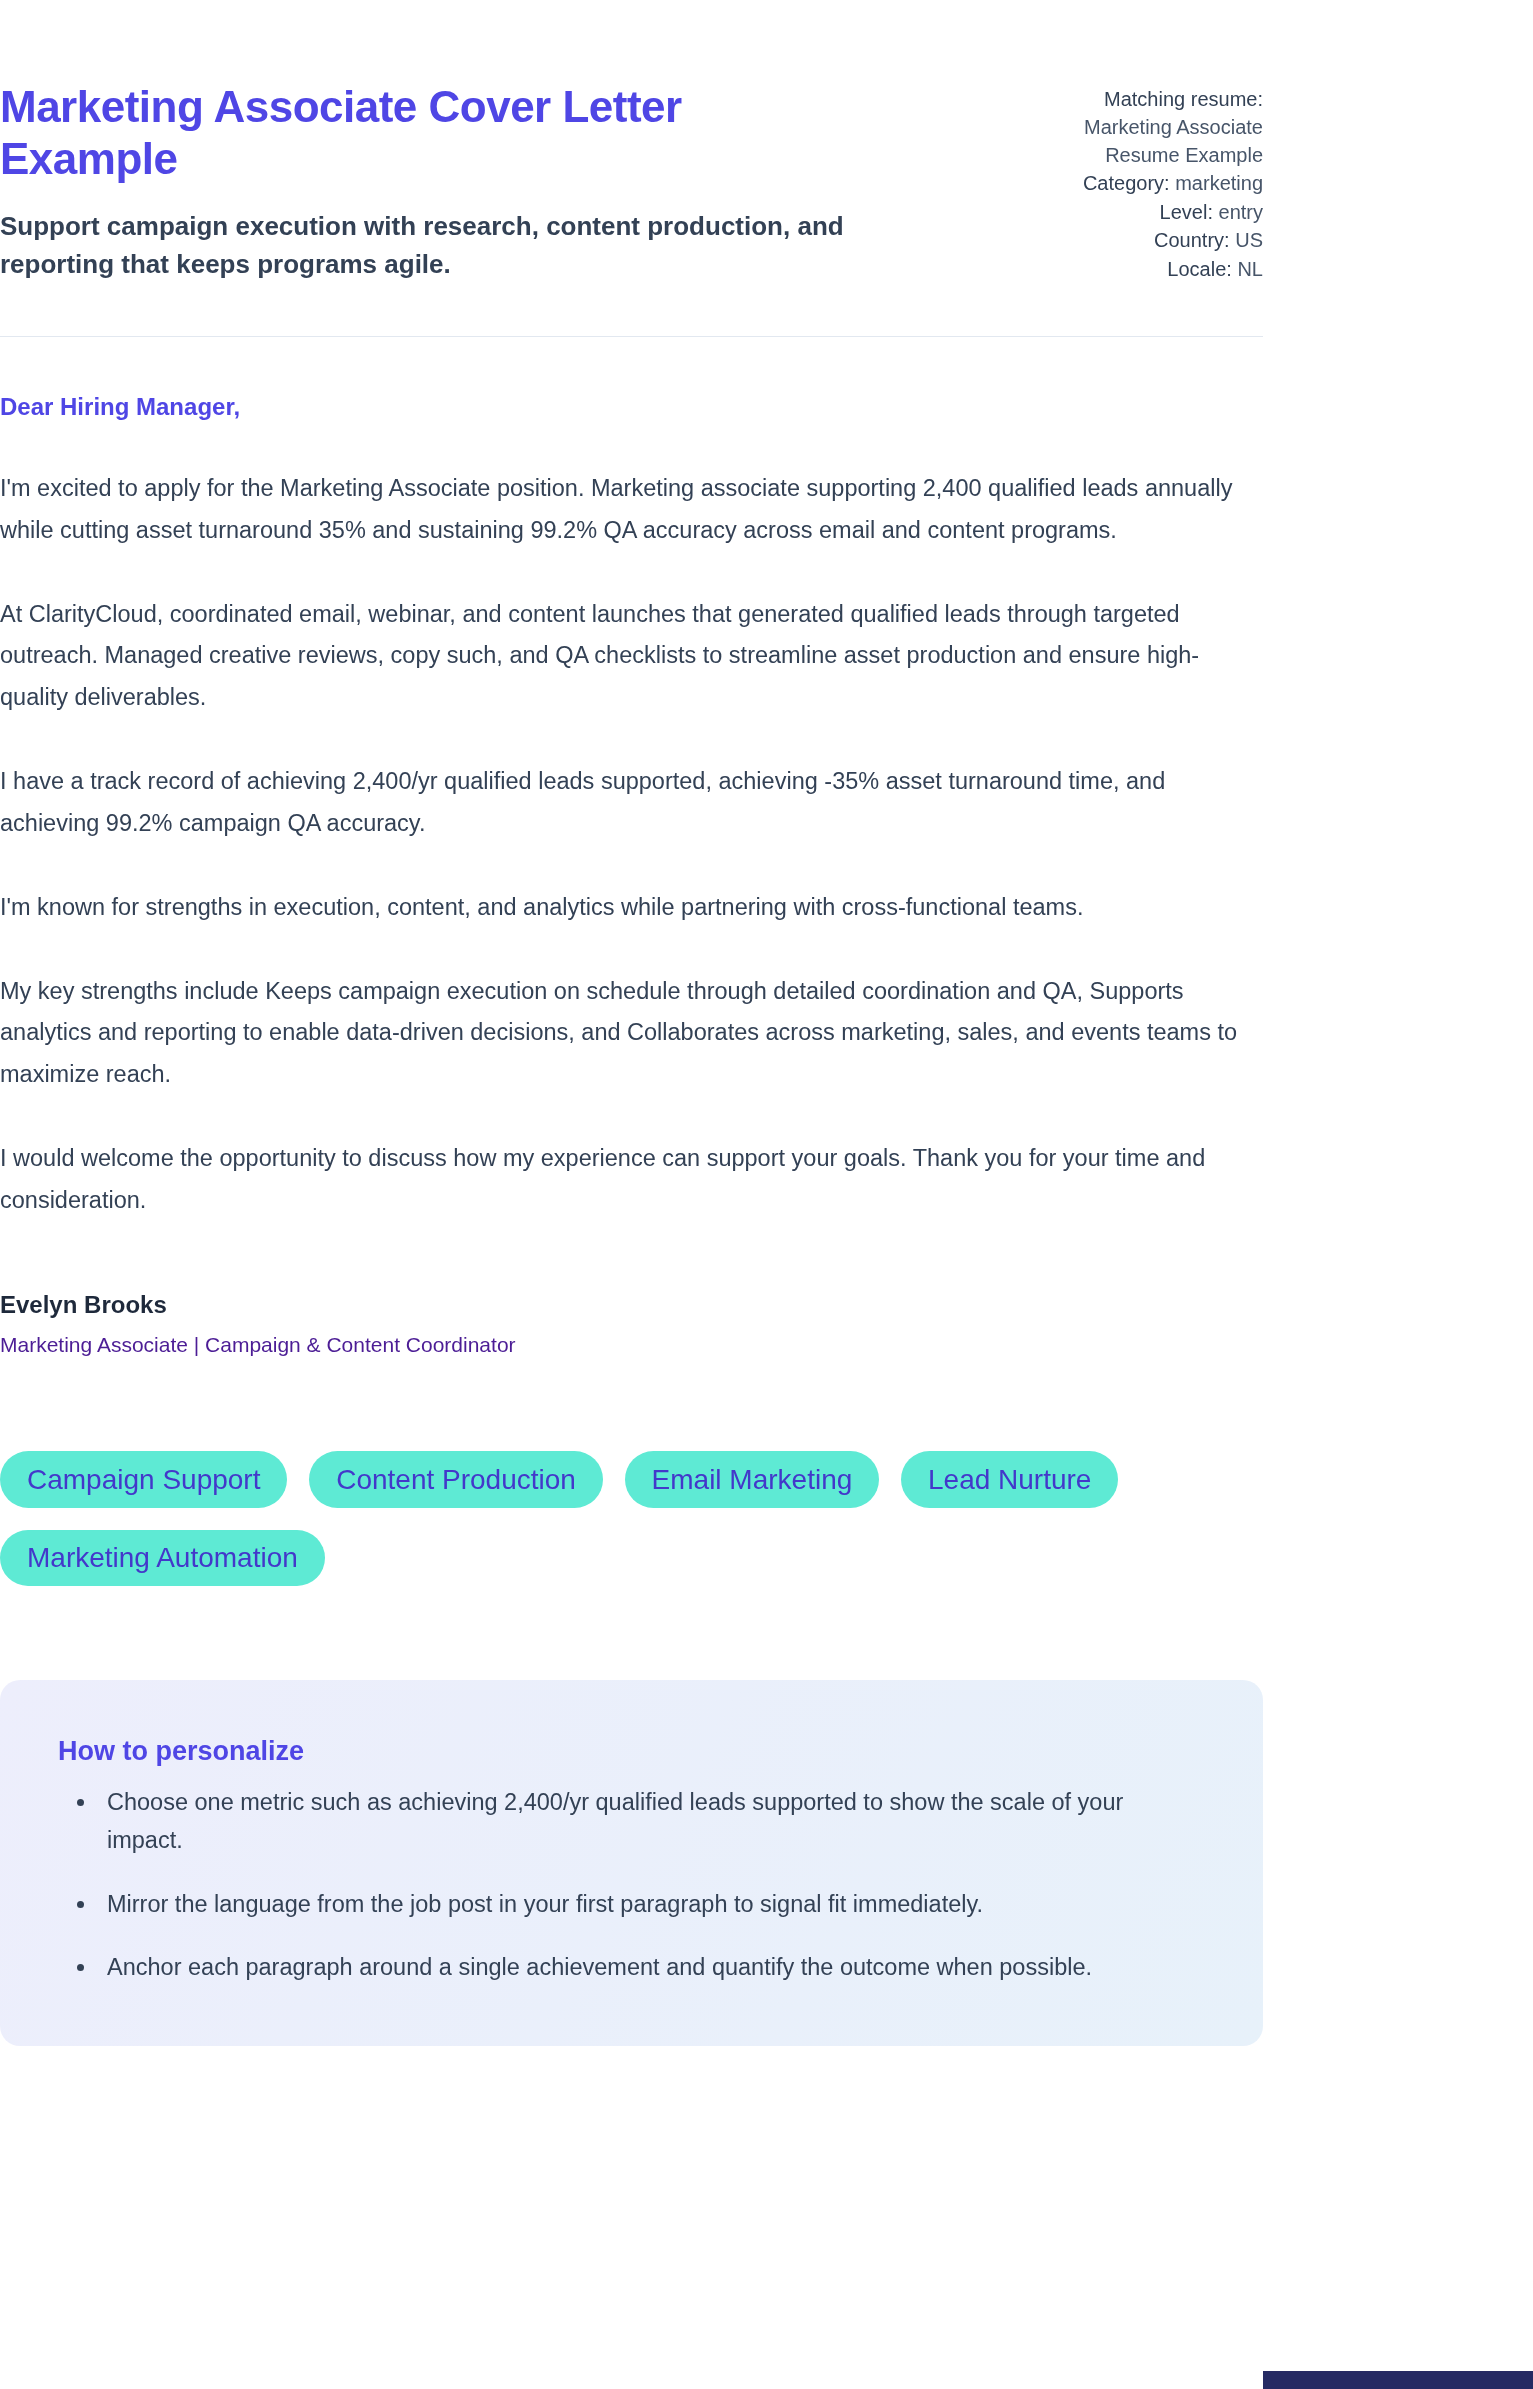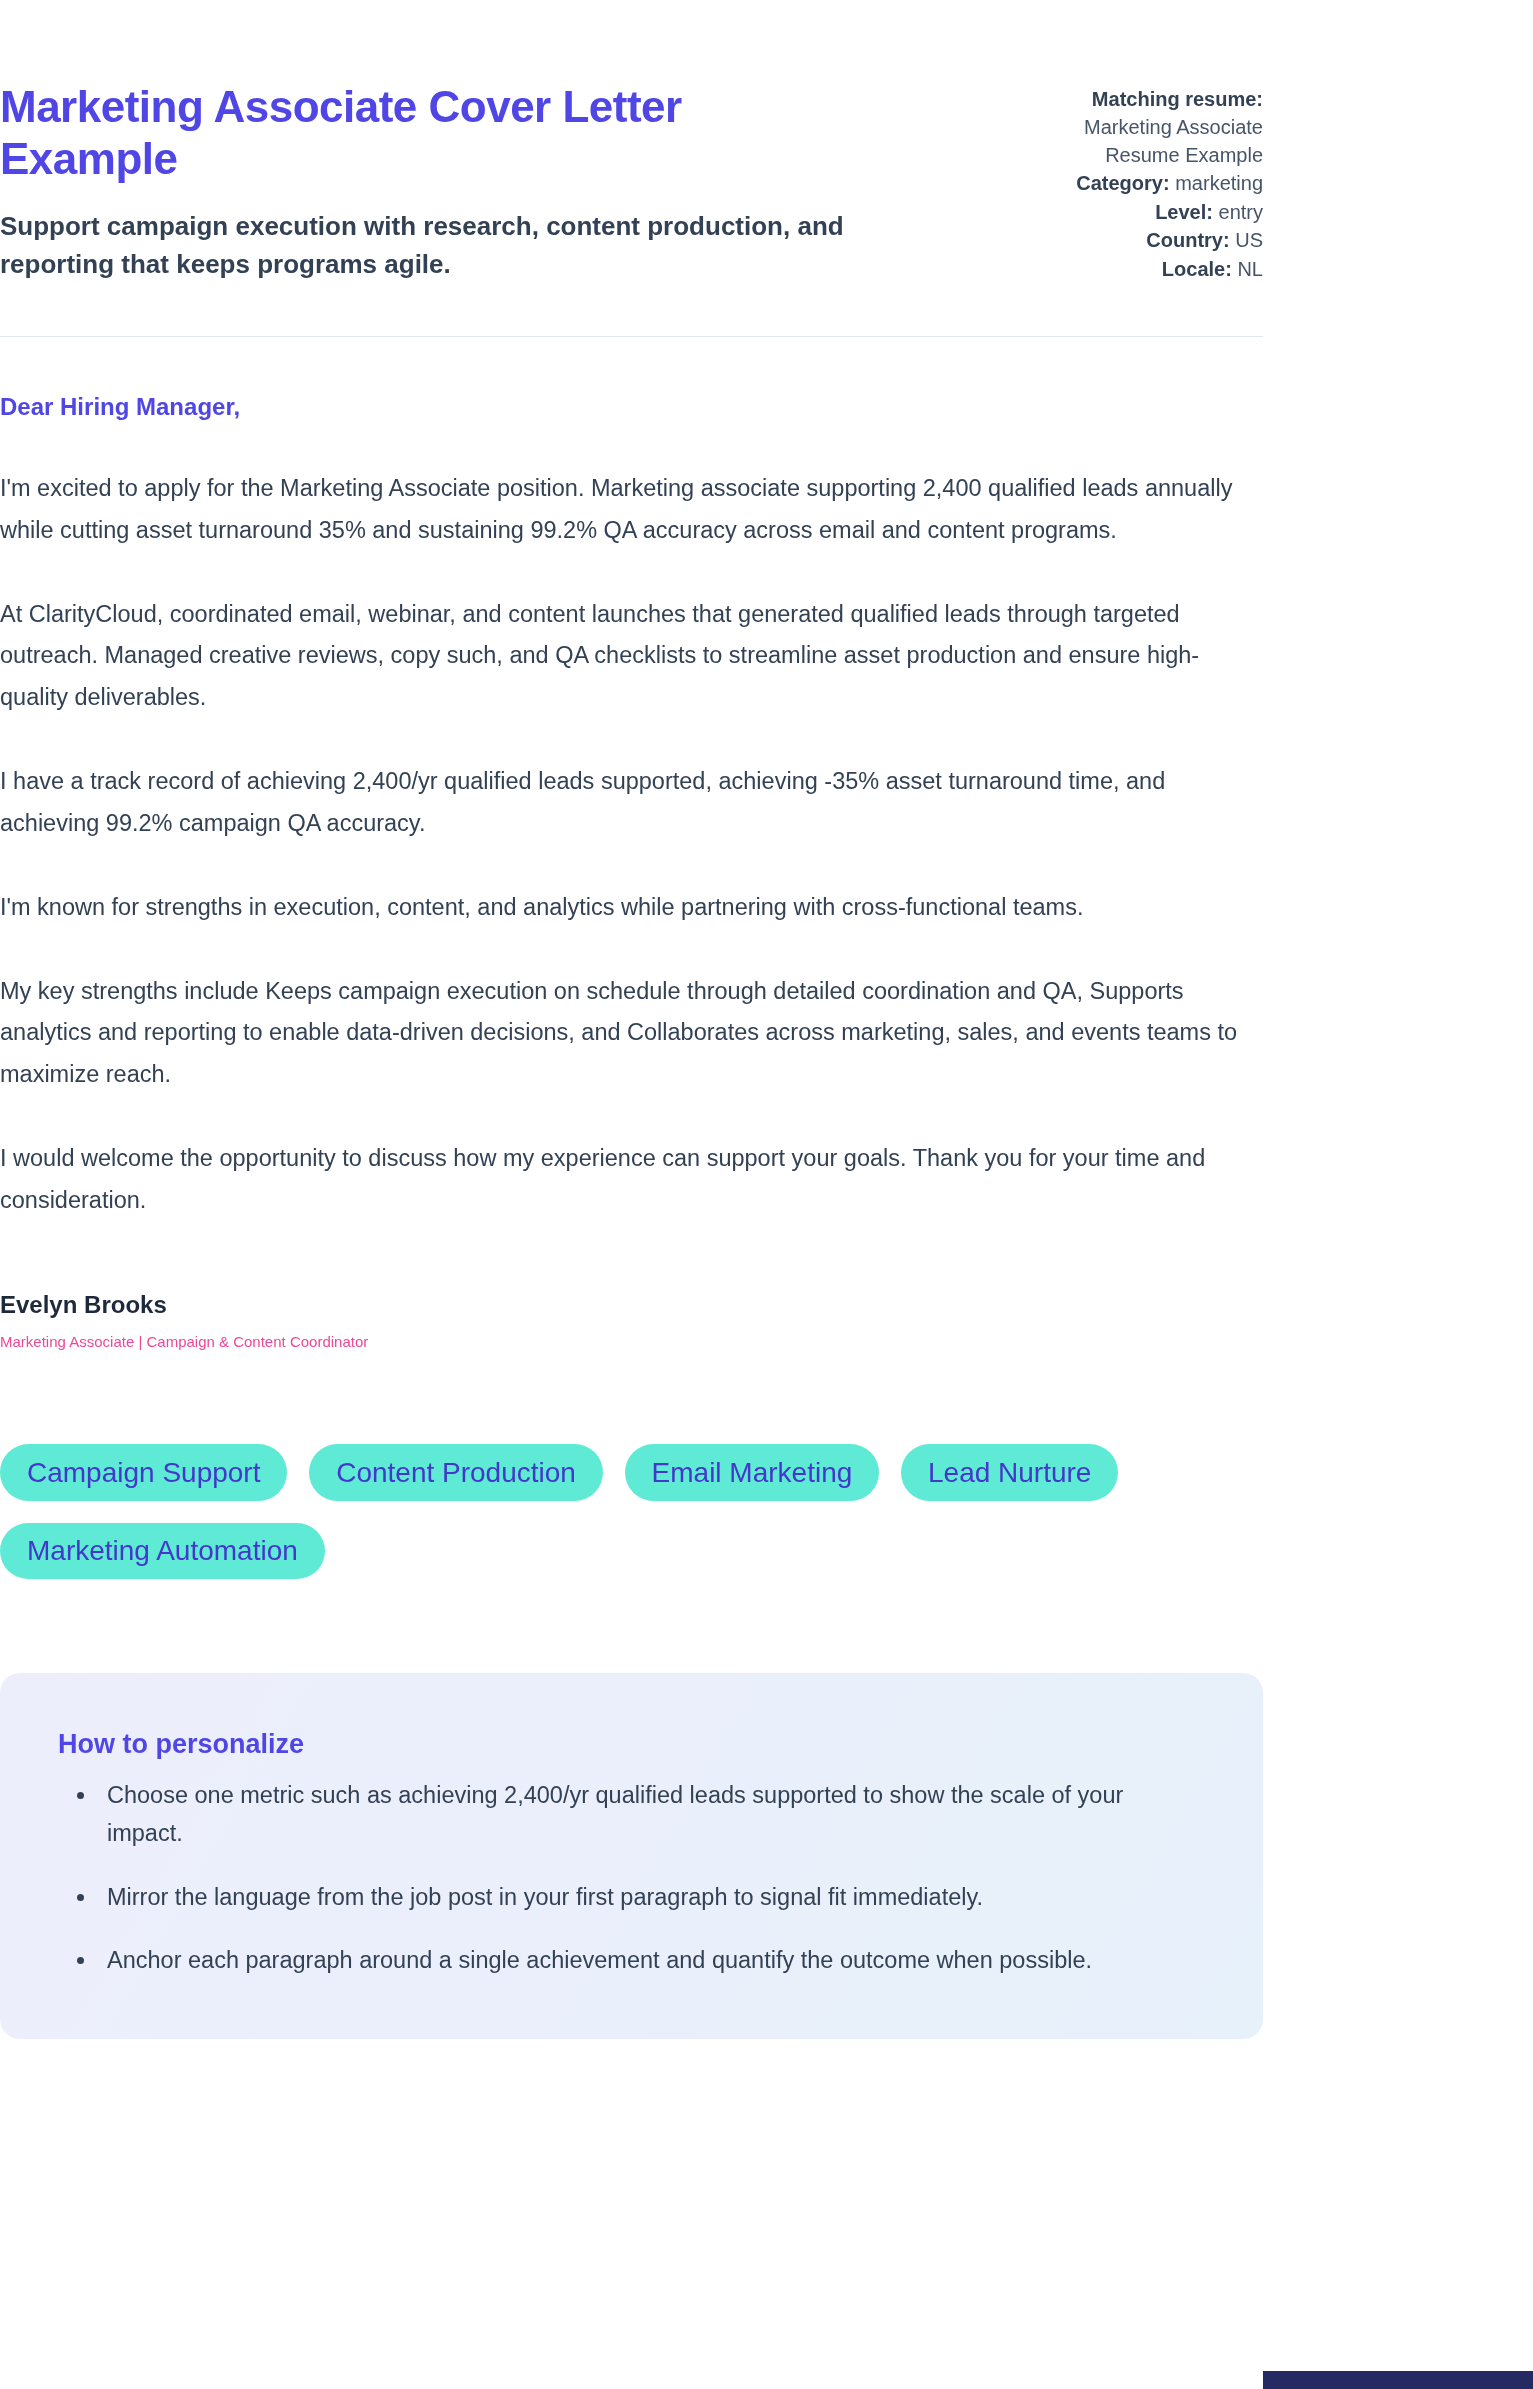--- a/index.html
+++ b/index.html
@@ -45,21 +45,21 @@
   }
   .meta-block {
     width: 236px;
     text-align: right;
     font-size: 20px;
     line-height: 1.38;
     color: #475569;
     padding-top: 5.4px;
   }
   .meta-row { margin-bottom: 0.9px; }
-  .meta-label { font-weight: 700; color: #334155; }
+  .meta-label { font-weight: 400; color: #334155; }
 
   .divider {
     border: none;
     border-top: 1.8px solid #e2e8f0;
     margin: 52px 0 56px 0;
   }
 
   
   .salutation {
     color: #4f46e5;
@@ -75,22 +75,22 @@
     max-width: 1263px;
   }
   .signature { margin-top: 69px; }
   .signature-name {
     font-size: 24px;
     font-weight: 700;
     color: #1e293b;
   }
   .signature-title {
     margin-top: 14.4px;
-    font-size: 15px;
-    color: #ec4899;
+    font-size: 21px;
+    color: #4c1d95;
   }
 
   
   .tags-row {
     margin-top: 94px;
     display: flex;
     flex-wrap: wrap;
     gap: 21.7px;
   }
   .tag-pill {

